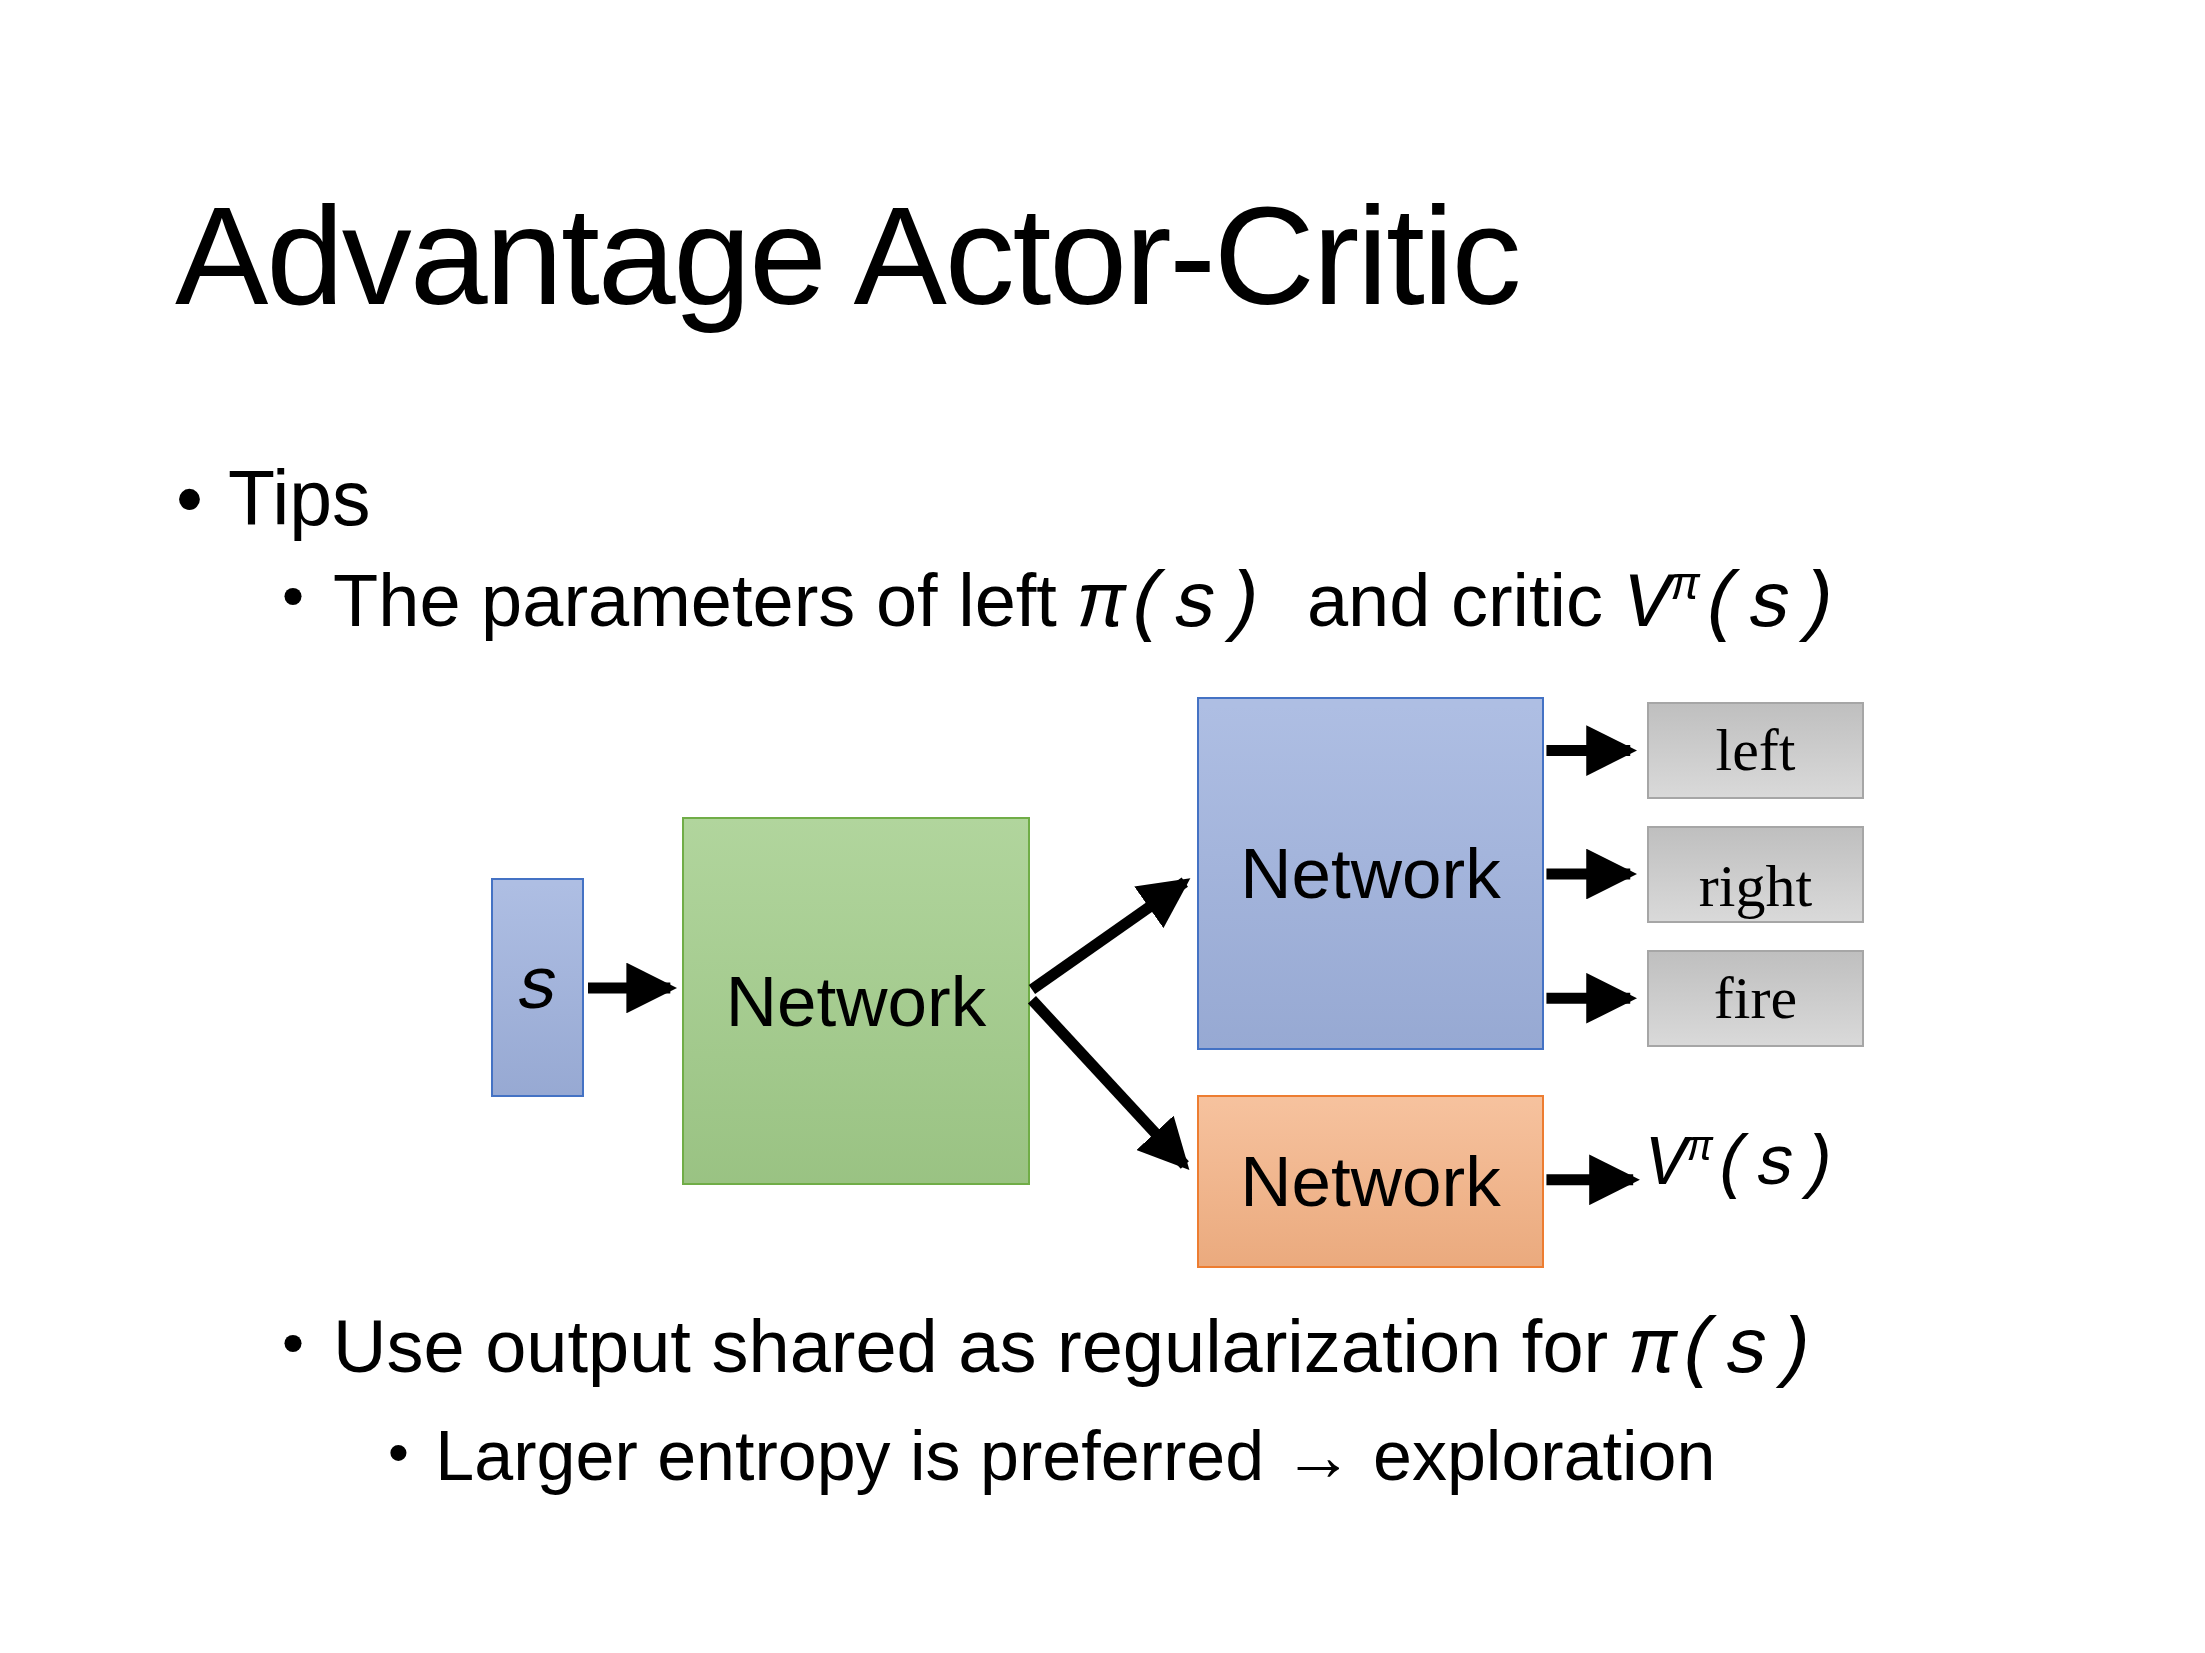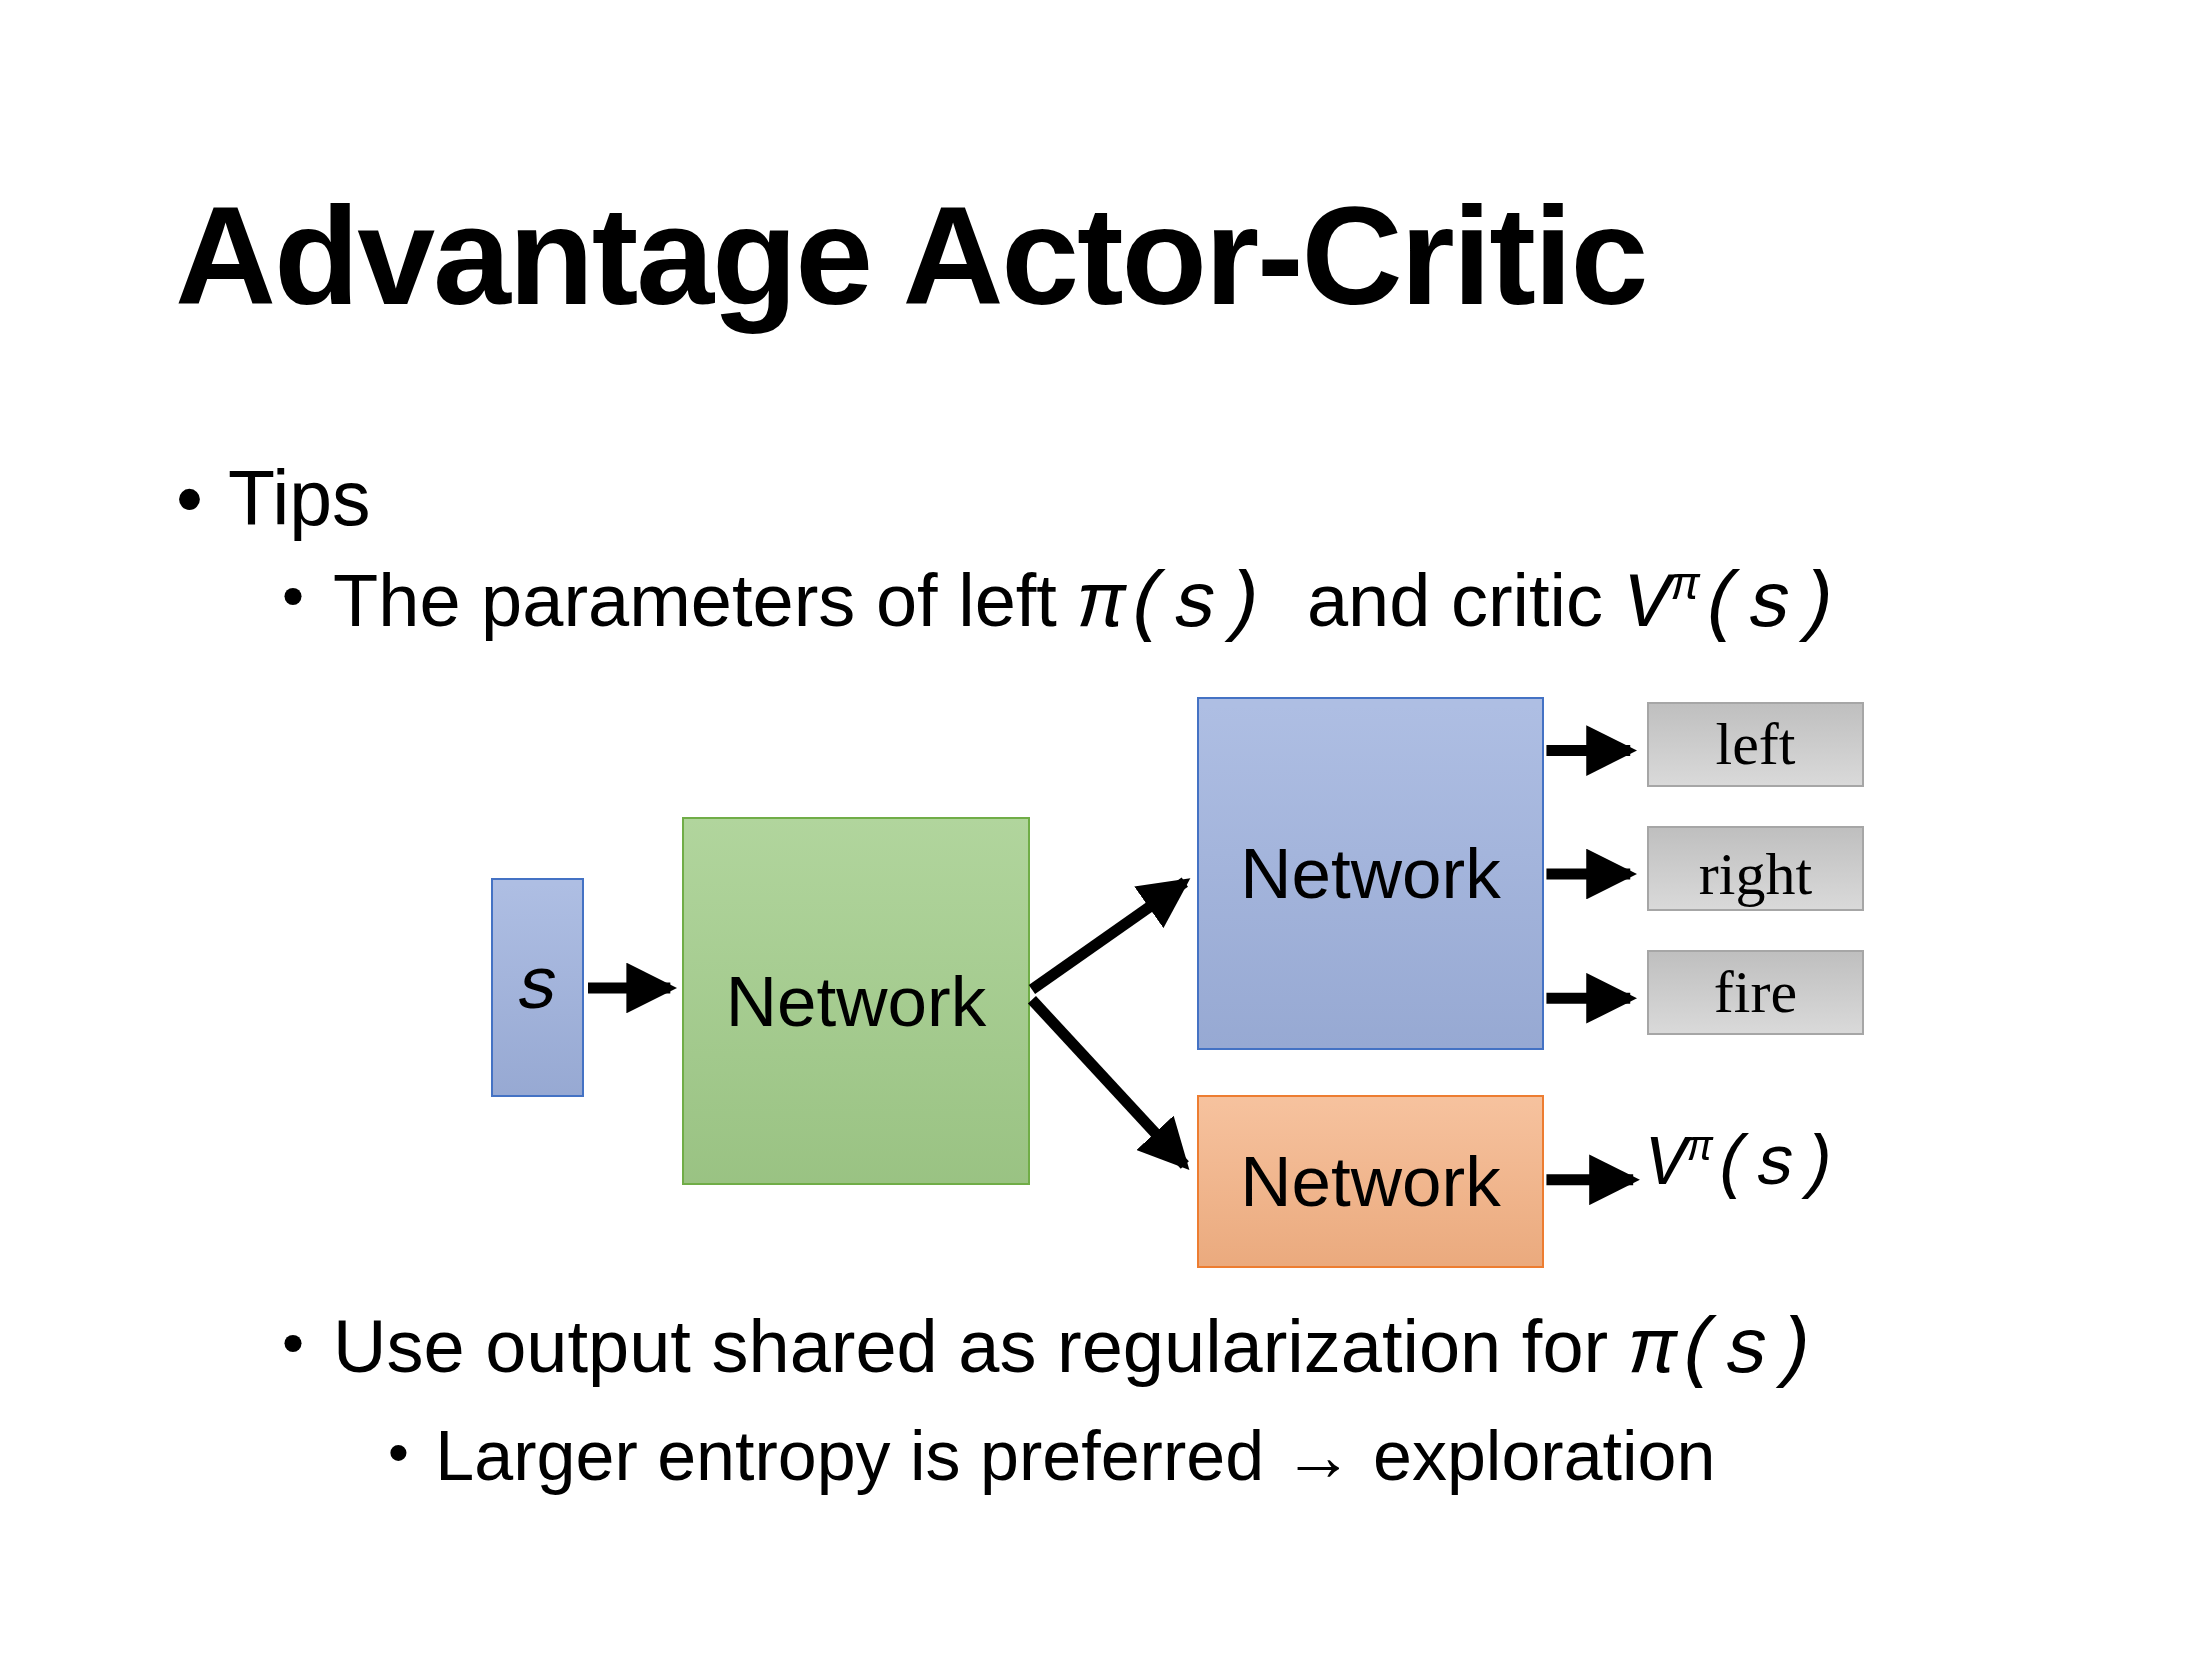--- a/index.html
+++ b/index.html
@@ -8,21 +8,20 @@
     width:2205px;height:1654px;
     background:var(--background,#ffffff);
     color:var(--text,#000000);
     font-family:"Liberation Sans", sans-serif;
     overflow:hidden;
   }
   .title{
     position:absolute;left:175px;top:179px;
     font-size:140px;line-height:1.1;letter-spacing:-2.2px;
     white-space:nowrap;
-    font-weight:bold;
   }
   .bullet-row{position:absolute;display:flex;align-items:flex-start;}
   .bullet-dot{flex:0 0 auto;}
   .lvl1{left:176px;top:450px;font-size:77px;line-height:1.25;gap:25px;}
   .lvl2a{left:282px;top:545px;font-size:74px;line-height:1.5;gap:29px;}
   .lvl2b{left:282px;top:1299px;font-size:74px;line-height:1.3;gap:29px;}
   .lvl3{left:388px;top:1411px;font-size:70px;line-height:1.3;gap:26.5px;}
   .lvl2a .bullet-dot,.lvl2b .bullet-dot,.lvl3 .bullet-dot{font-size:0.85em;transform:translateY(0.05em);}
   .math{
     font-family:Liberation Mono, monospace;
@@ -54,21 +53,21 @@
   }
   .box-gray{
     background-color:var(--gray_fill,#d2d2d2);
     background-image:linear-gradient(180deg,rgba(0,0,0,.09),rgba(255,255,255,.16));
     border:2.9px solid var(--gray_border,#a6a6a6);
   }
   .state-box{left:491px;top:878px;width:93px;height:219px;font-size:70px;}
   .shared-box{left:682px;top:817px;width:348px;height:368px;font-size:71px;}
   .actor-box{left:1197px;top:697px;width:347px;height:353px;font-size:71px;}
   .critic-box{left:1197px;top:1095px;width:347px;height:173px;font-size:71px;}
-  .action-box{left:1647px;width:217px;height:85px;font-family:"Liberation Serif",serif;font-size:60px;}
+  .action-box{left:1647px;width:217px;height:97px;font-family:"Liberation Serif",serif;font-size:60px;}
   .action-left{top:702px;}
   .action-right{top:826px;align-items:flex-end;}
   .action-fire{top:950px;}
   .value-label{
     position:absolute;left:1645px;top:1117px;
     font-size:70px;line-height:1.4;white-space:nowrap;
   }
   .arrows{position:absolute;left:0;top:0;pointer-events:none;}
 </style>
 </head>

